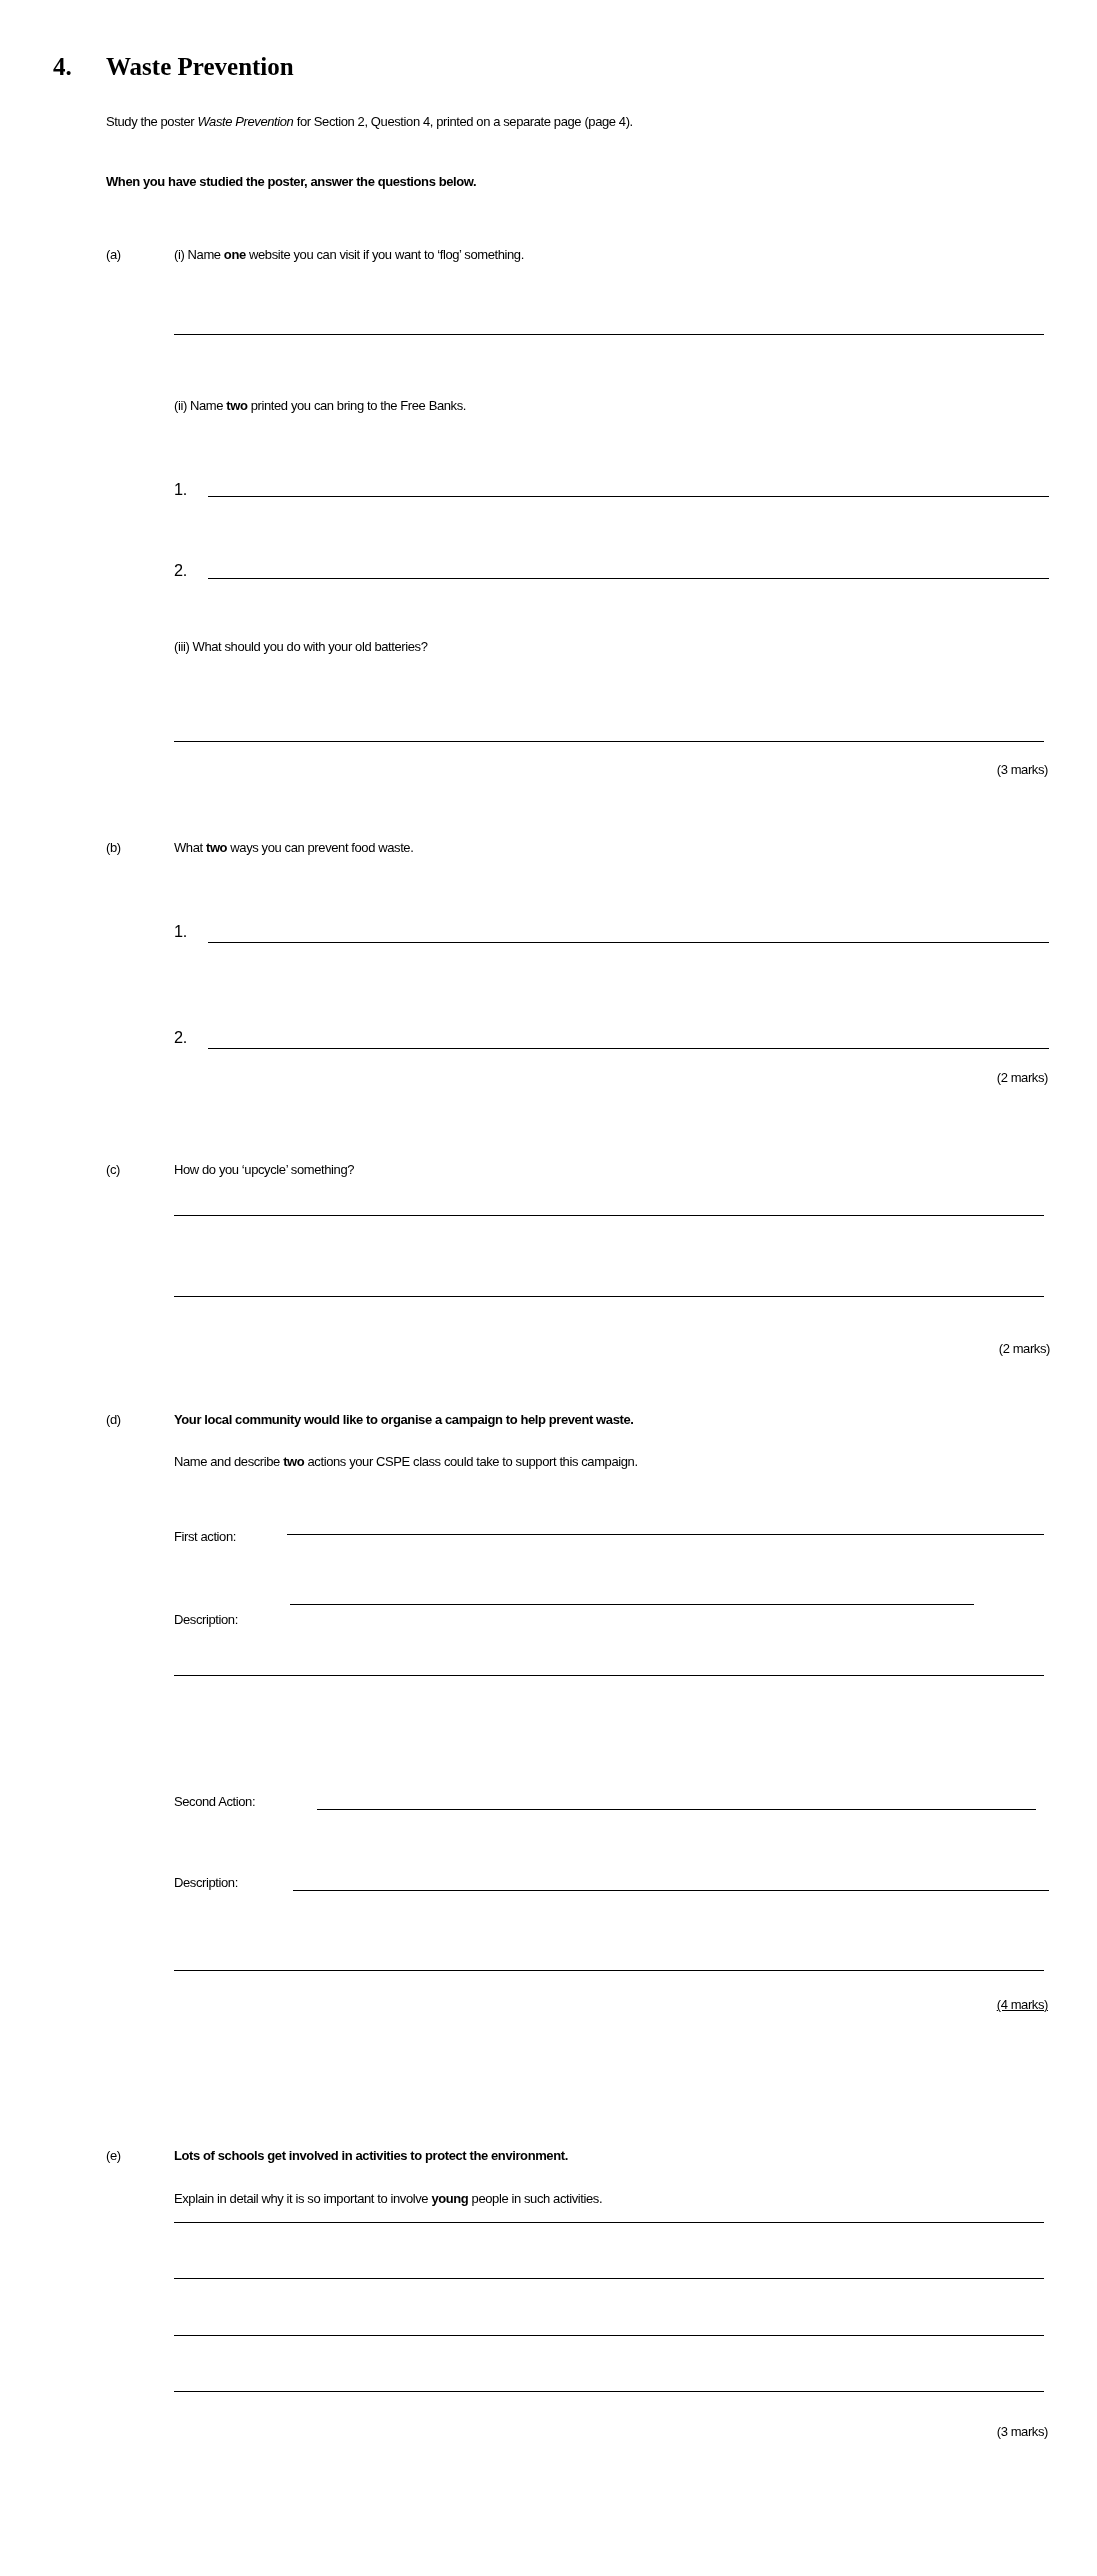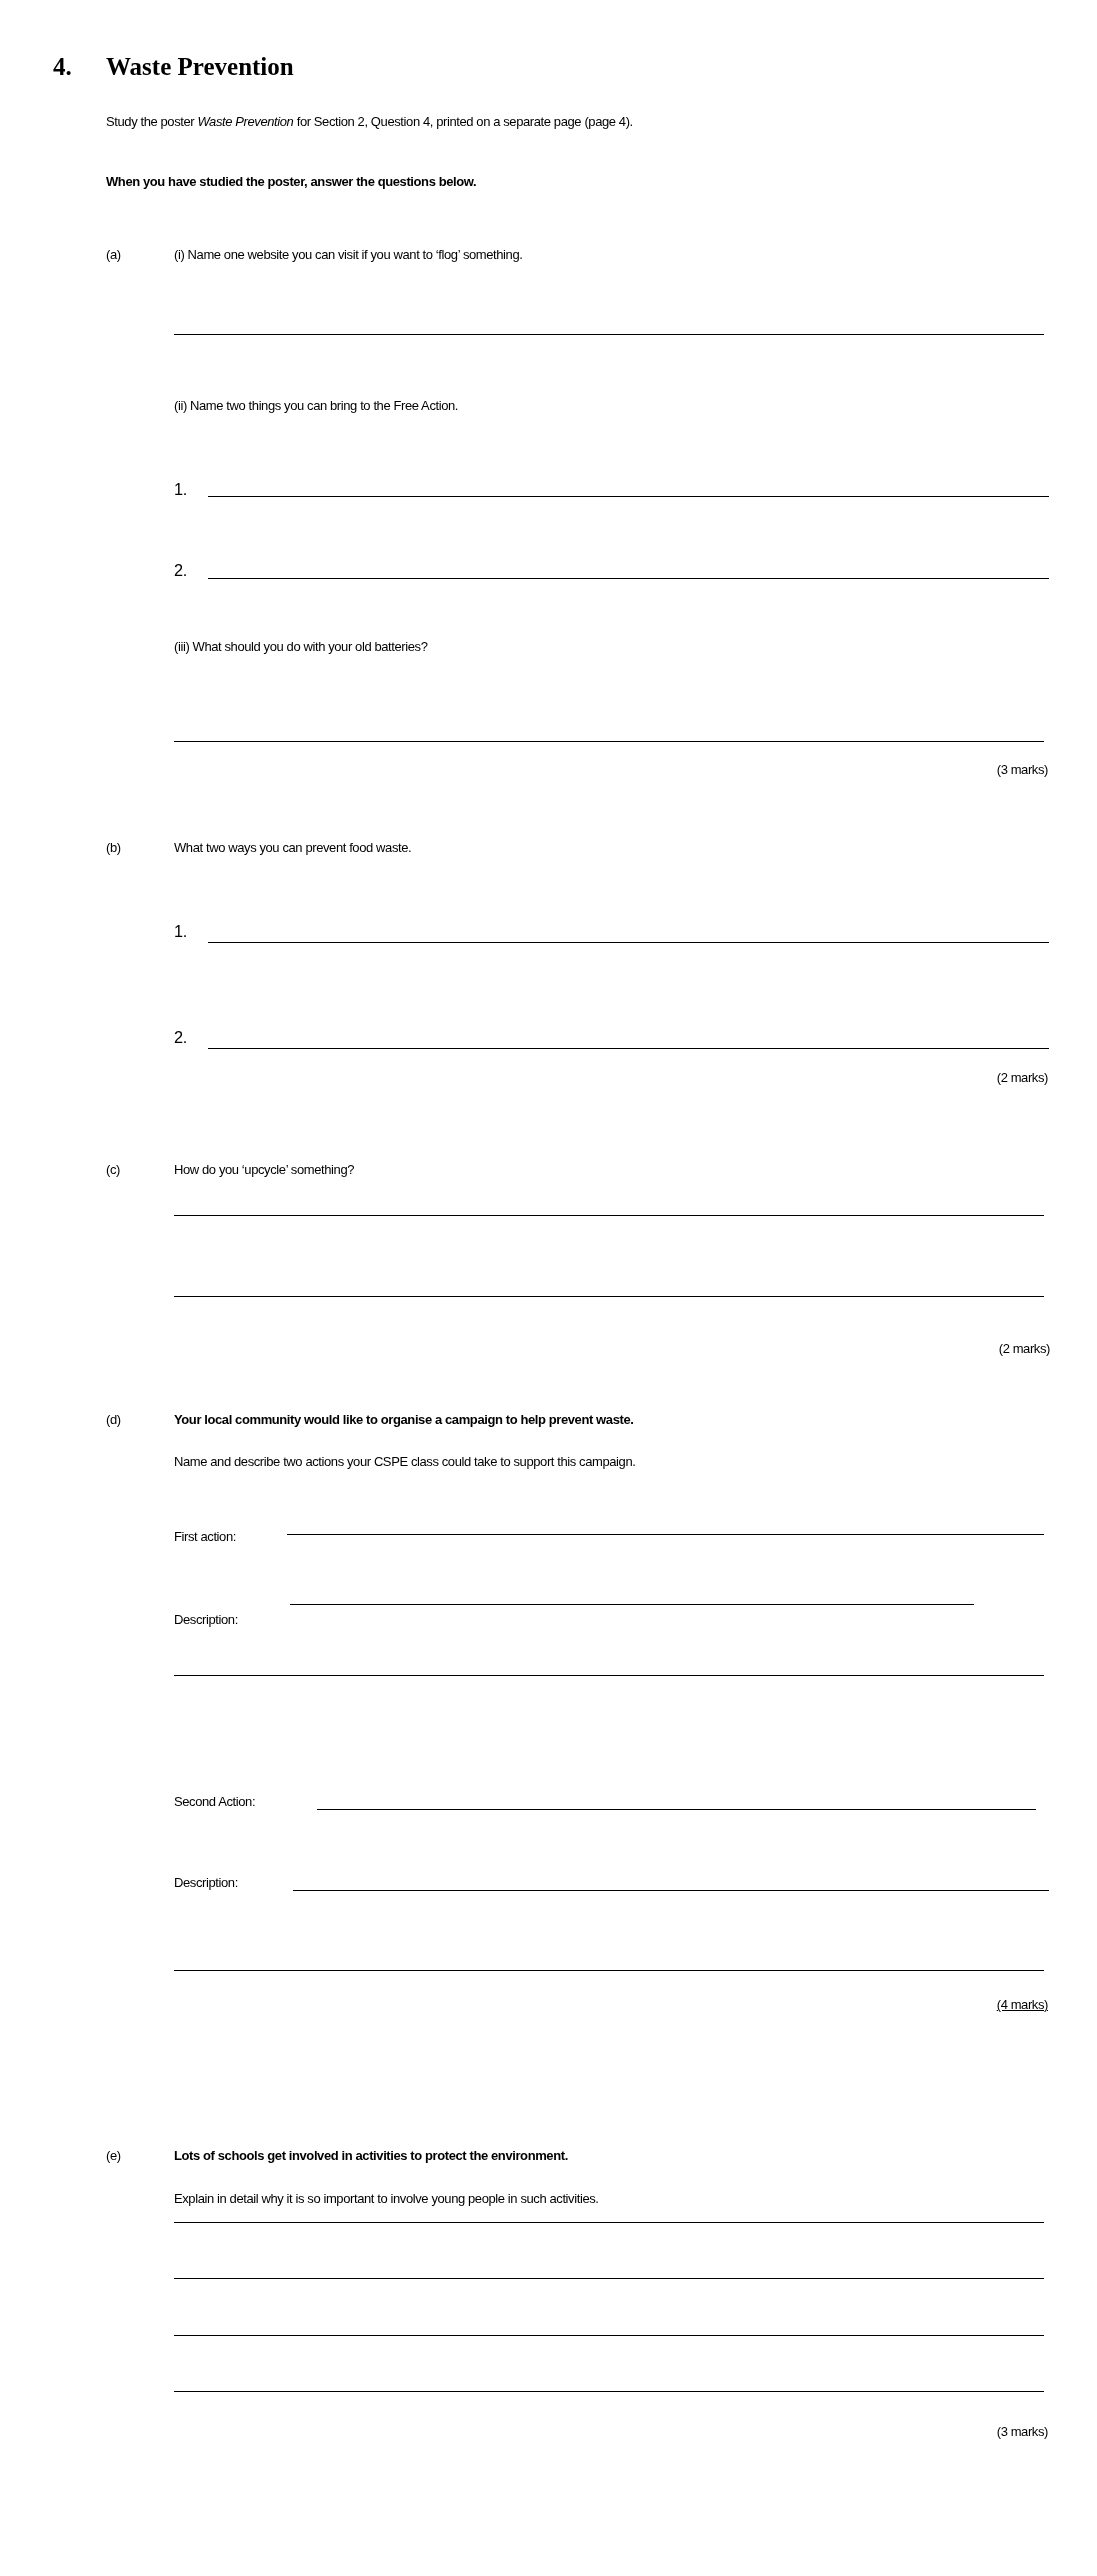--- a/index.html
+++ b/index.html
@@ -29,38 +29,38 @@
       font-size: 25px;
       line-height: 30px;
       white-space: nowrap;
     }
     .rule {
       position: absolute;
       height: 0;
       border-top: 1.2px solid #000000;
     }
     .marks { text-align: right; }
-    b { font-weight: normal; }
+    b { font-weight: bold; }
     i { font-style: italic; }
   </style>
 </head>
 <body>
 
 <div class="abs heading" style="left:53px; top:52px;">4.</div>
 <div class="abs heading" style="left:106px; top:52px;">Waste Prevention</div>
 
 <div class="abs txt" style="left:106px; top:110px;"><span>Study the poster </span><i>Waste Prevention</i><span> for Section 2, Question 4, printed on a separate page (page 4).</span></div>
 
 <div class="abs txt" style="left:106px; top:170px; font-weight:bold;">When you have studied the poster, answer the questions below.</div>
 
 <div class="abs txt" style="left:106px; top:243px;">(a)</div>
 <div class="abs txt" style="left:174px; top:243px;"><span>(i) Name </span><b>one</b><span> website you can visit if you want to ‘flog’ something.</span></div>
 <div class="rule" style="left:174px; top:334px; width:870px;"></div>
 
-<div class="abs txt" style="left:174px; top:394px;"><span>(ii) Name </span><b>two</b><span> things you can bring to the Free Action.</span></div>
+<div class="abs txt" style="left:174px; top:394px;"><span>(ii) Name </span><b>two</b><span> printed you can bring to the Free Banks.</span></div>
 
 <div class="abs txt" style="left:174px; top:477px; font-size:16.3px;">1.</div>
 <div class="rule" style="left:208px; top:496px; width:841px;"></div>
 
 <div class="abs txt" style="left:174px; top:558px; font-size:16.3px;">2.</div>
 <div class="rule" style="left:208px; top:578px; width:841px;"></div>
 
 <div class="abs txt" style="left:174px; top:635px;">(iii) What should you do with your old batteries?</div>
 <div class="rule" style="left:174px; top:741px; width:870px;"></div>
 

